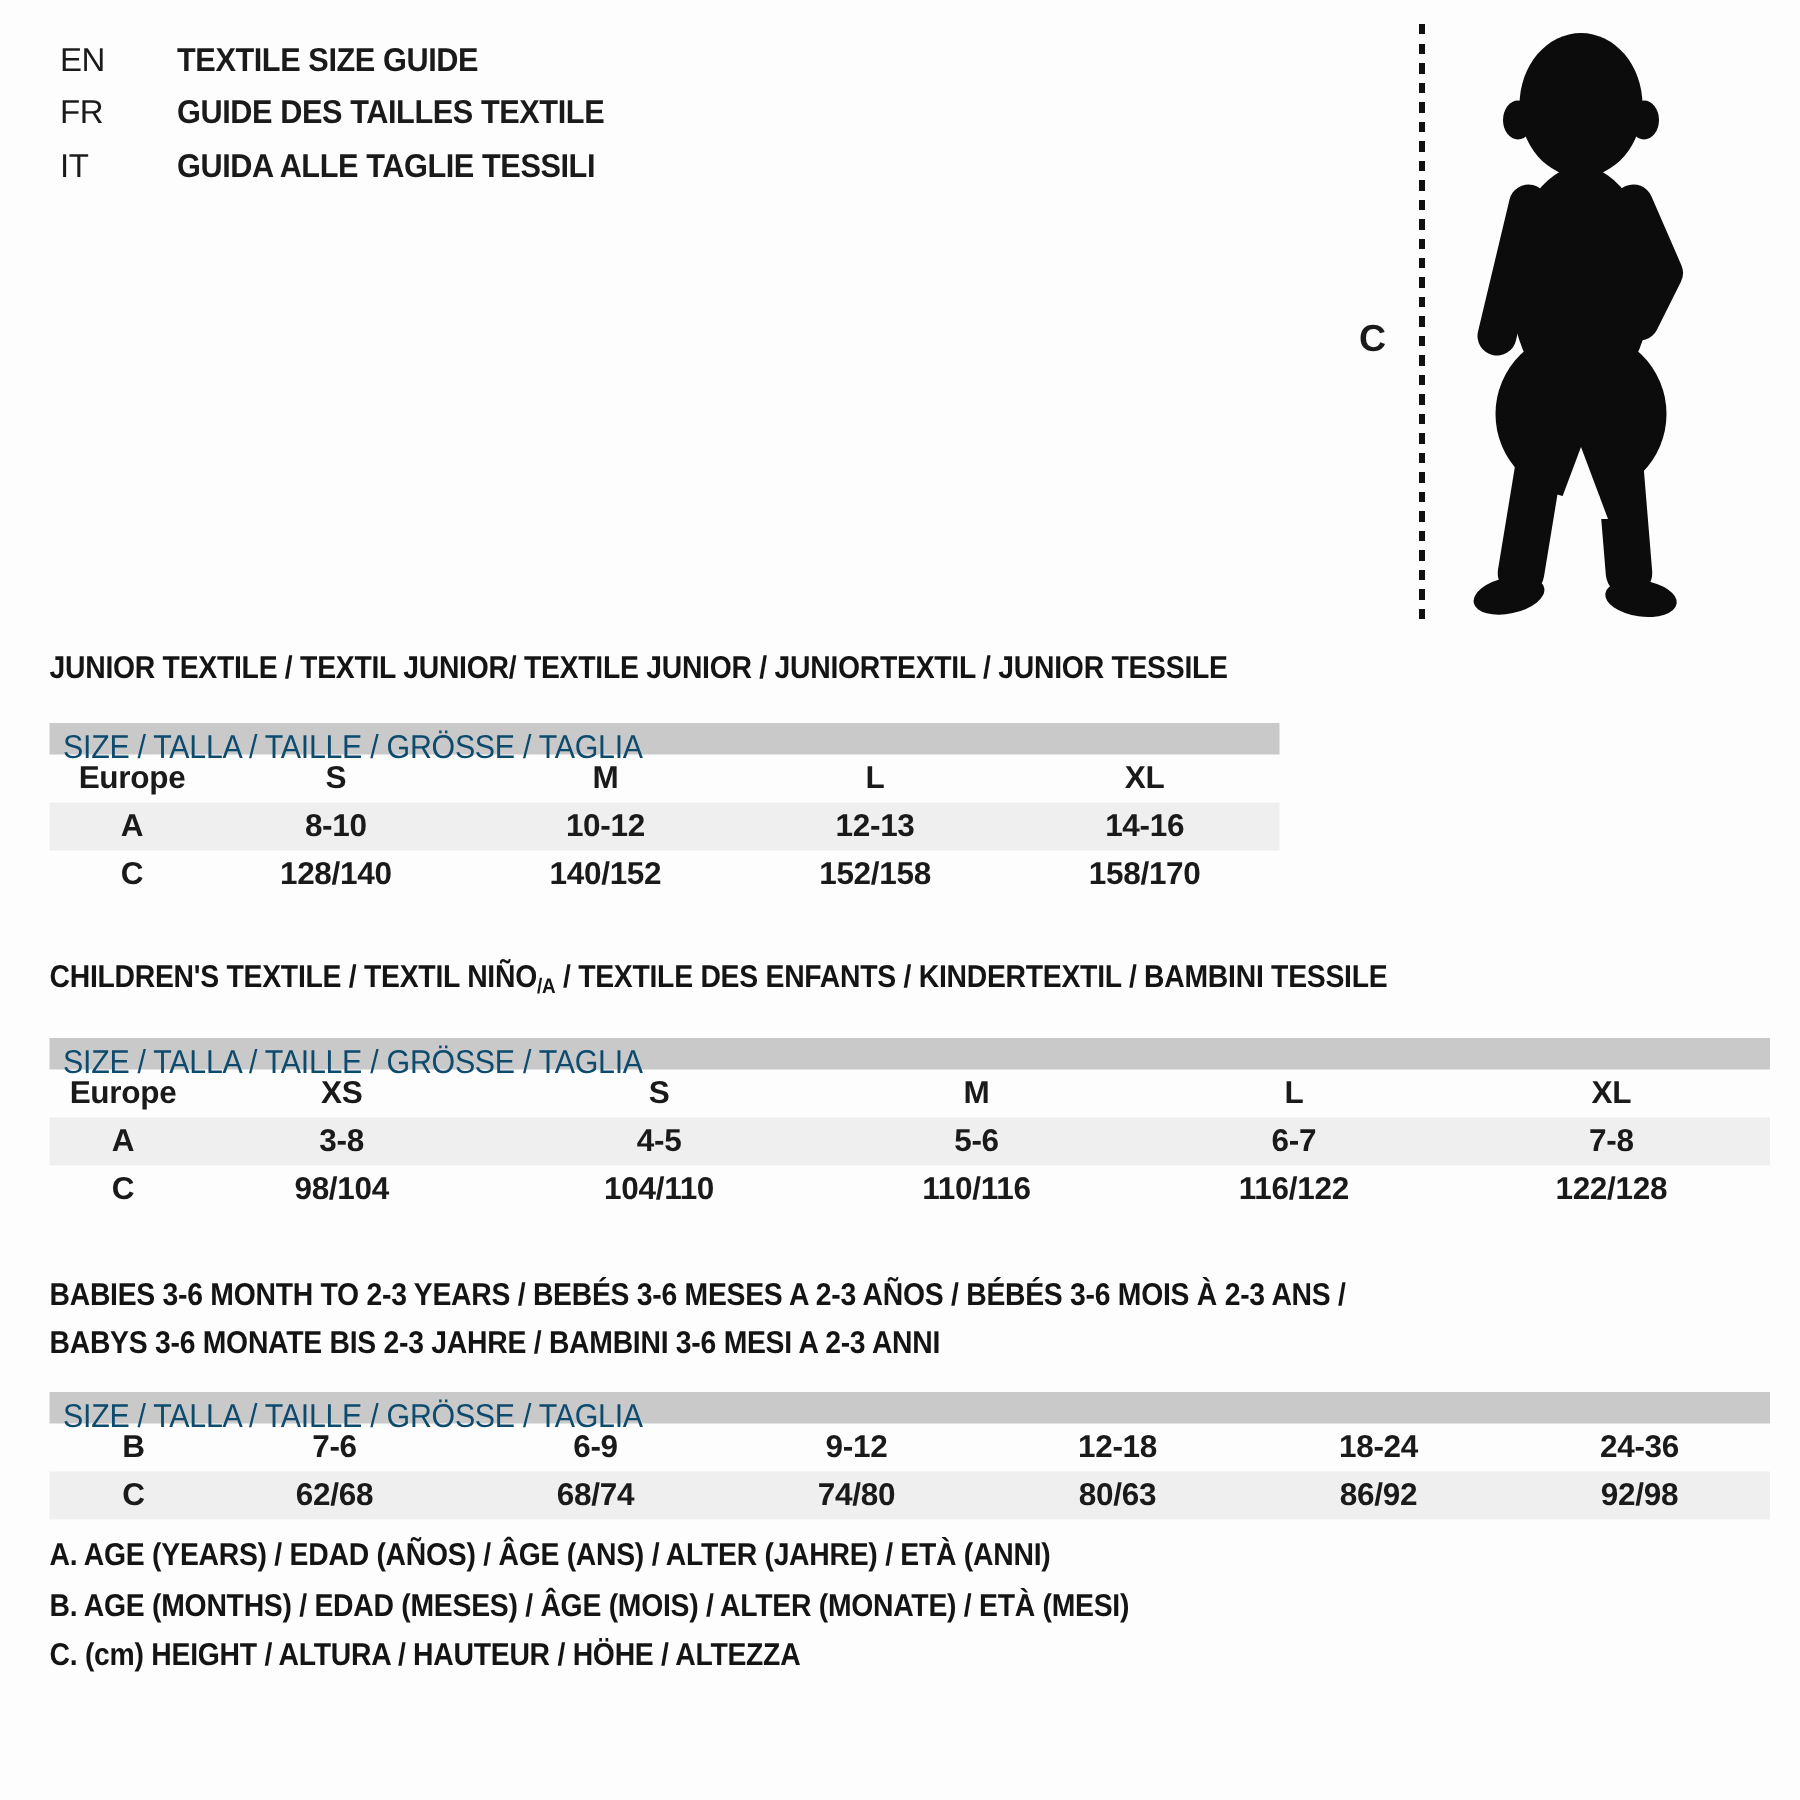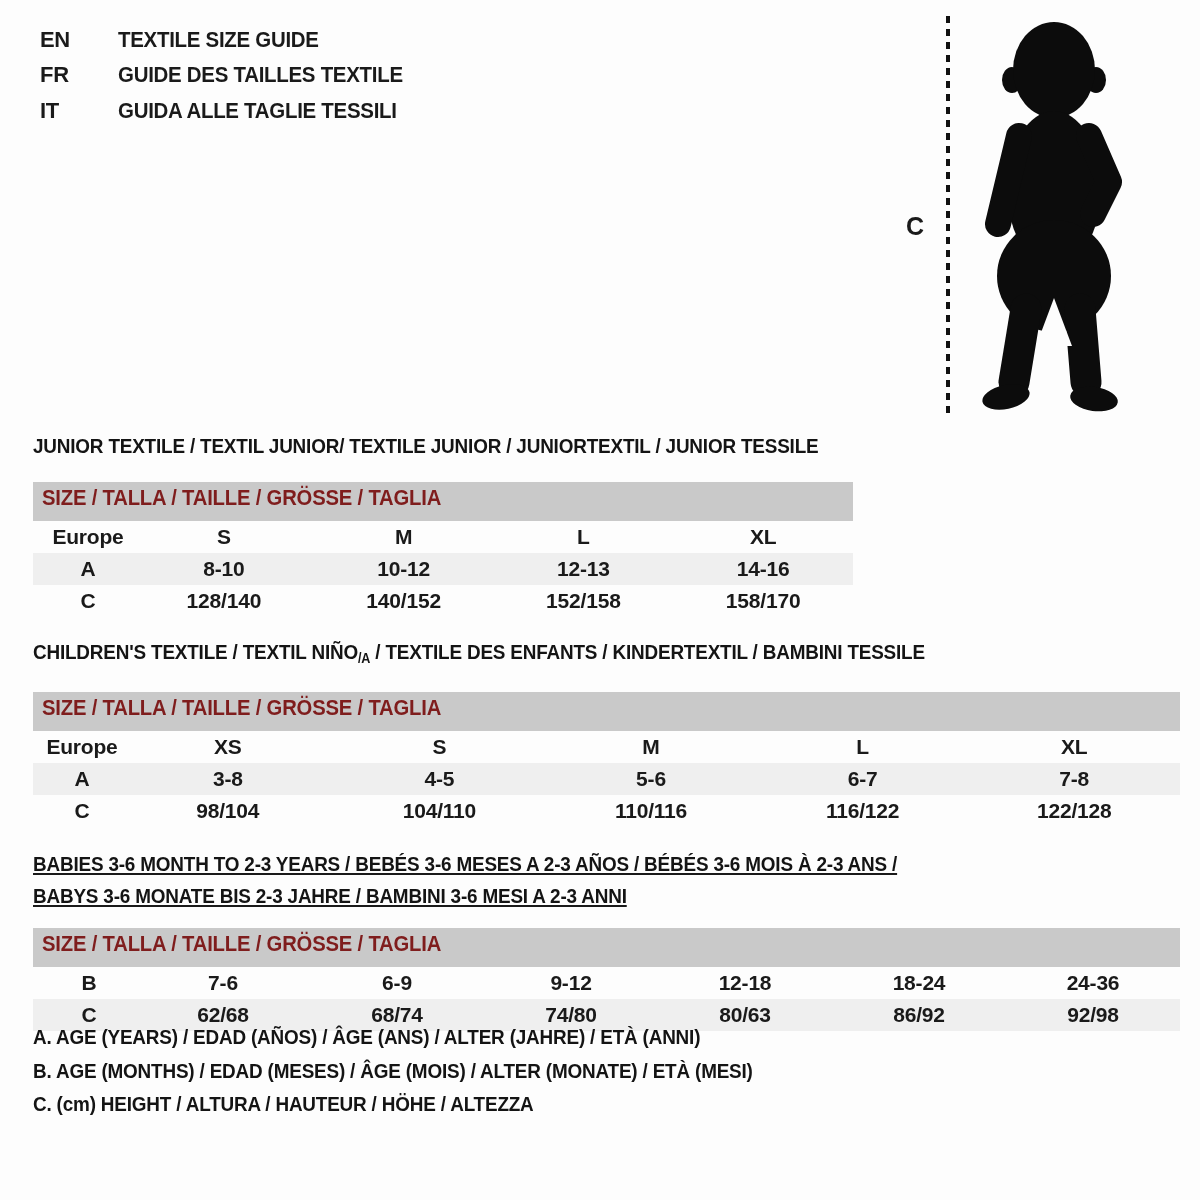--- a/index.html
+++ b/index.html
@@ -6,39 +6,39 @@
   body{
     width:1200px;height:1200px;background:#fdfdfd;position:relative;
     font-family:"Liberation Sans","DejaVu Sans",sans-serif;
     color:#1a1a1a;-webkit-font-smoothing:antialiased;overflow:hidden;
   }
   .abs{position:absolute;}
 
   
   .lang-block{left:40px;top:22px;}
   .lang-row{display:grid;grid-template-columns:78px auto;height:35.6px;align-items:center;}
-  .lang-code{font-weight:bold;font-size:22px;letter-spacing:-0.3px;}
+  .lang-code{font-weight:normal;font-size:22px;letter-spacing:-0.3px;}
   .lang-title{font-weight:bold;font-size:22px;letter-spacing:-0.3px;transform:scaleX(0.93);transform-origin:left center;white-space:nowrap;}
 
   
   .dash-line{left:946px;top:16px;width:4px;height:402px;
     background:repeating-linear-gradient(to bottom,#111 0 7px,transparent 7px 13px);}
   .c-label{left:906px;top:212px;font-weight:bold;font-size:25px;}
   .baby-svg{left:960px;top:14px;}
 
   
   .section-title{font-weight:bold;font-size:21px;letter-spacing:-0.2px;white-space:nowrap;
     transform:scaleX(0.9);transform-origin:left top;color:#141414;}
   .section-title .sub{font-size:14px;vertical-align:-4px;}
   .title-line{line-height:32px;}
 
   
   .size-table{left:33px;}
-  .thead{background:#c9c9c9;height:39px;line-height:31px;font-weight:bold;font-size:22px;
-    color:#7f1d1d;padding-left:9px;letter-spacing:-0.2px;transform-origin:left top;box-sizing:border-box;}
+  .thead{background:#c9c9c9;height:21px;line-height:31px;font-weight:normal;font-size:22px;
+    color:#0c4a6e;padding-left:9px;letter-spacing:-0.2px;transform-origin:left top;box-sizing:border-box;}
   .thead .inner{display:inline-block;transform:scaleX(0.92);transform-origin:left center;white-space:nowrap;}
   .trow{display:grid;height:32px;align-items:center;font-weight:bold;font-size:21px;letter-spacing:-0.2px;}
   .trow.shade{background:#efefef;}
   .trow .cell{text-align:center;}
   .trow .cell.label{text-align:center;padding-left:9px;}
   .cols-junior{grid-template-columns:101px repeat(4,1fr);}
   .cols-children{grid-template-columns:89px repeat(5,1fr);}
   .cols-babies{grid-template-columns:103px repeat(6,1fr);}
 
   
@@ -133,21 +133,21 @@
   <div class="trow cols-children">
     <div class="cell label">C</div>
     <div class="cell">98/104</div>
     <div class="cell">104/110</div>
     <div class="cell">110/116</div>
     <div class="cell">116/122</div>
     <div class="cell">122/128</div>
   </div>
 </div>
 
-<div class="abs" style="left:33px;top:848px;text-decoration:underline;">
+<div class="abs" style="left:33px;top:848px;">
   <div class="section-title title-line">BABIES 3-6 MONTH TO 2-3 YEARS / BEBÉS 3-6 MESES A 2-3 AÑOS / BÉBÉS 3-6 MOIS À 2-3 ANS /</div>
   <div class="section-title title-line">BABYS 3-6 MONATE BIS 2-3 JAHRE / BAMBINI 3-6 MESI A 2-3 ANNI</div>
 </div>
 <div class="abs size-table" style="top:928px;width:1147px;">
   <div class="thead"><span class="inner">SIZE / TALLA / TAILLE / GRÖSSE / TAGLIA</span></div>
   <div class="trow cols-babies">
     <div class="cell label">B</div>
     <div class="cell">7-6</div>
     <div class="cell">6-9</div>
     <div class="cell">9-12</div>

